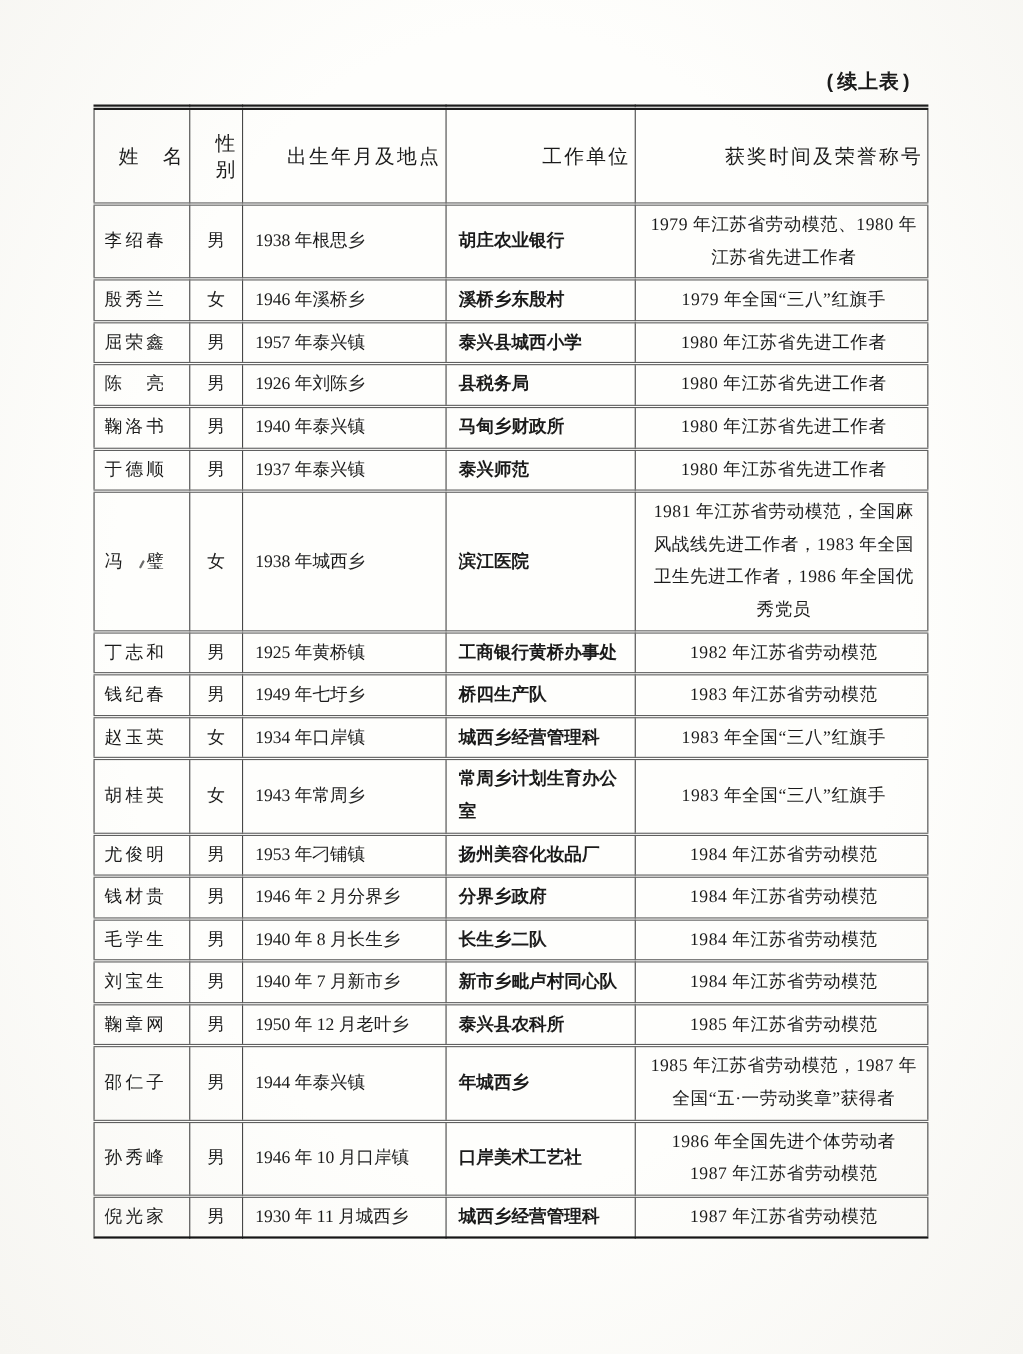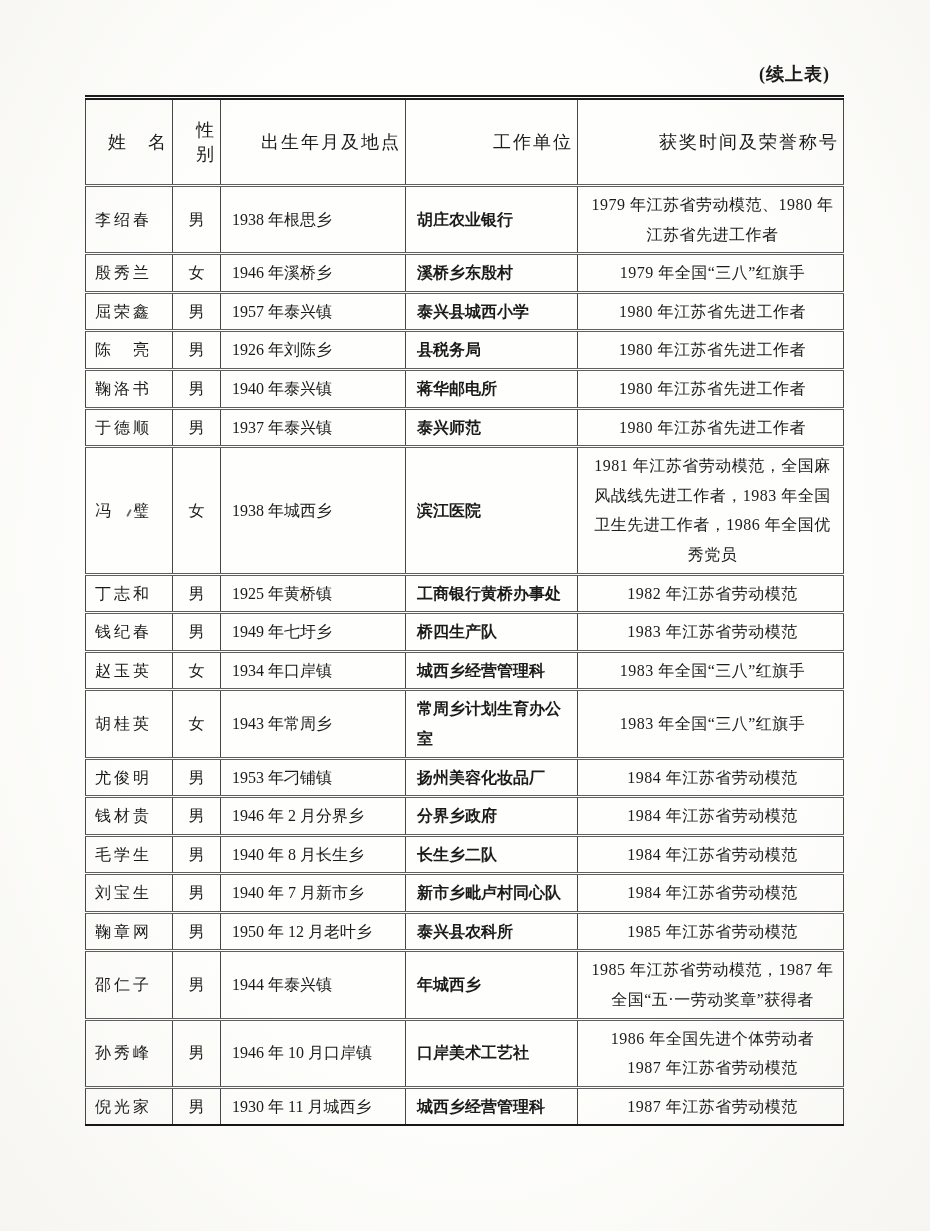--- a/index.html
+++ b/index.html
@@ -19,20 +19,21 @@
     inset: 0;
     background: radial-gradient(ellipse at 50% 45%, #fefefc 55%, #f6f5f1 100%);
   }
   .continuation-note {
     position: absolute;
     top: 62px;
     right: 100px;
     font-size: 18px;
     font-weight: bold;
     letter-spacing: 1px;
+    font-family: Liberation Mono, monospace;
   }
   table.award-table {
     position: absolute;
     left: 85px;
     top: 95px;
     width: 758px;
     border-collapse: collapse;
     table-layout: fixed;
     border-top: 5px double #1d1d1d;
     border-bottom: 2px solid #161616;
@@ -137,21 +138,21 @@
         <td class="c-name">陈　亮</td>
         <td class="c-sex">男</td>
         <td class="c-birth">1926 年刘陈乡</td>
         <td class="c-unit">县税务局</td>
         <td class="c-award">1980 年江苏省先进工作者</td>
       </tr>
       <tr>
         <td class="c-name">鞠洛书</td>
         <td class="c-sex">男</td>
         <td class="c-birth">1940 年泰兴镇</td>
-        <td class="c-unit">蒋华邮电所</td>
+        <td class="c-unit">马甸乡财政所</td>
         <td class="c-award">1980 年江苏省先进工作者</td>
       </tr>
       <tr>
         <td class="c-name">于德顺</td>
         <td class="c-sex">男</td>
         <td class="c-birth">1937 年泰兴镇</td>
         <td class="c-unit">泰兴师范</td>
         <td class="c-award">1980 年江苏省先进工作者</td>
       </tr>
       <tr>

